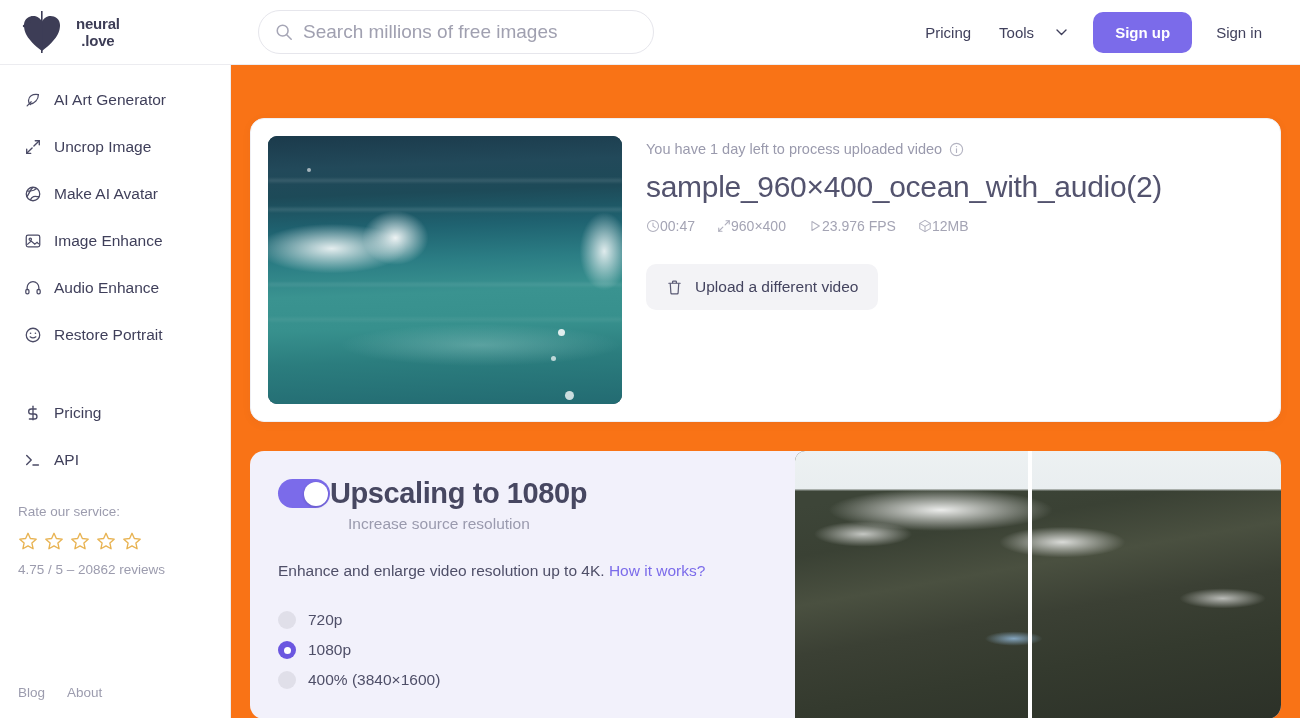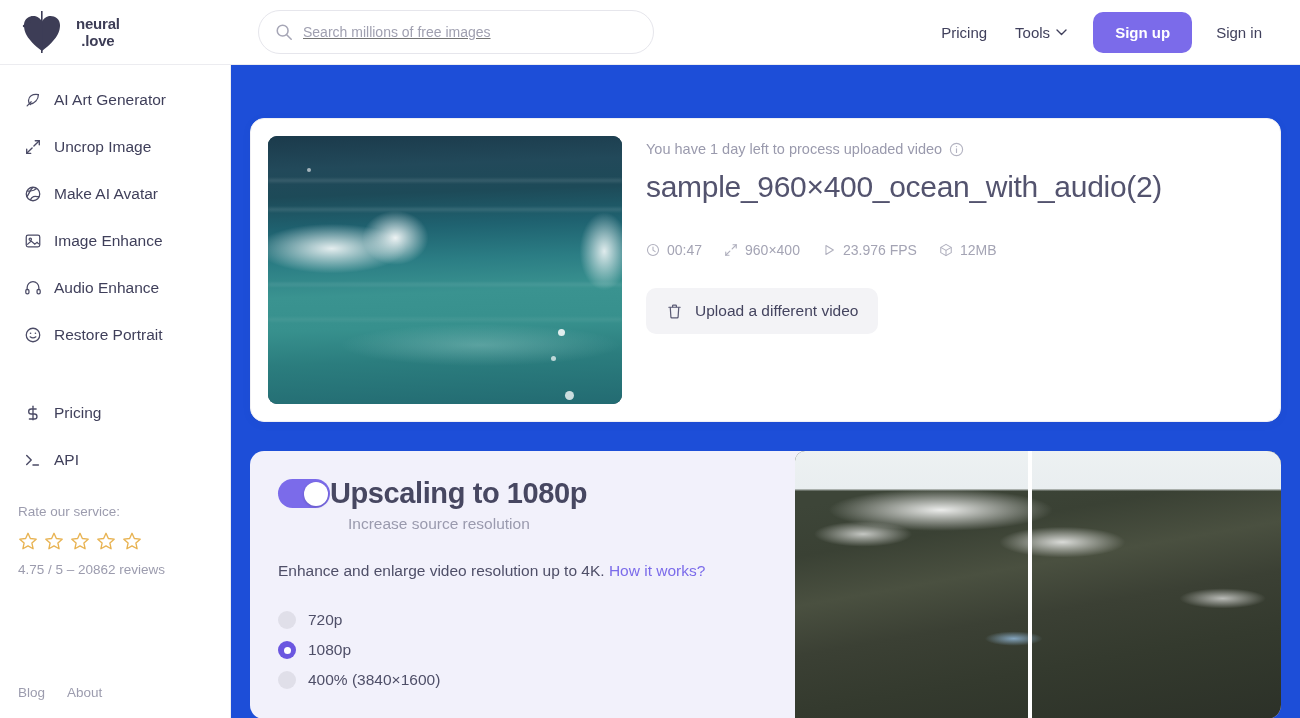--- a/index.html
+++ b/index.html
@@ -29,30 +29,30 @@
   .search-box {
     width: 396px; height: 44px;
     border: 1px solid #e6e6ec; border-radius: 22px;
     background: #fff;
     display: flex; align-items: center; gap: 10px;
     padding: 0 16px;
   }
   .search-box input {
     border: none; outline: none; background: transparent;
     font-family: "Liberation Sans", sans-serif;
-    font-size: 14px; color: #737373; width: 100%; text-decoration: underline;
+    font-size: 19px; color: #c2410c; width: 100%;
   }
   .search-box input::placeholder { color: #a0a0b0; }
 
   .nav { margin-left: auto; display: flex; align-items: center; gap: 0; }
   .nav-link {
     font-size: 15px; color: #40405c; padding: 8px 14px;
     cursor: pointer; white-space: nowrap;
   }
-  .nav-link.tools { display: flex; align-items: center; gap: 6px; }
+  .nav-link.tools { display: flex; align-items: center; gap: 22px; }
   .btn-signup {
     background: #7b6bea; color: #fff; font-size: 15px; font-weight: bold;
     border: none; border-radius: 10px; padding: 12px 22px; margin: 0 10px 0 12px;
     cursor: pointer; font-family: "Liberation Sans", sans-serif;
   }
 
   
   .body { flex: 1; display: flex; min-height: 0; }
 
   
@@ -90,21 +90,21 @@
   .rate-score { font-size: 13.5px; color: #9c9cae; }
 
   .side-footer {
     margin-top: auto; padding: 0 0 18px 18px;
     display: flex; gap: 22px;
   }
   .side-footer a { font-size: 13.5px; color: #9c9cae; text-decoration: none; cursor: pointer; }
 
   
   .main {
-    flex: 1; min-width: 0; background: #1d4ed8;
+    flex: 1; min-width: 0; background: #f97316;
     padding: 53px 19px 0 19px;
     overflow: hidden;
   }
 
   
   .card-video {
     background: #ffffff;
     border: 1px solid #f0f0f4;
     border-radius: 14px;
     box-shadow: 0 2px 10px rgba(60,60,100,0.05);
@@ -135,21 +135,21 @@
   }
   .thumb .bubble { position: absolute; border-radius: 50%; background: rgba(255,255,255,0.85); }
 
   .vinfo { padding-top: 5px; min-width: 0; flex: 1; }
   .notice { font-size: 14.5px; color: #9a9aad; display: flex; align-items: center; gap: 7px; margin-bottom: 13px; }
   .filename {
     font-size: 30px; color: #53536e; letter-spacing: -0.3px;
     white-space: nowrap; margin-bottom: 14px;
   }
   .meta-row { display: flex; align-items: center; gap: 10px; margin-bottom: 30px; }
-  .meta { display: flex; align-items: center; gap: 7px; font-size: 14px; color: #a4a4b4; margin-right: 12px; margin-top: 24px; }
+  .meta { display: flex; align-items: center; font-size: 14px; color: #a4a4b4; margin-right: 12px; }
   .btn-upload {
     display: inline-flex; align-items: center; gap: 12px;
     background: #f3f3f6; border: none; border-radius: 10px;
     padding: 14px 20px; font-size: 15.5px; color: #44445f;
     cursor: pointer; font-family: "Liberation Sans", sans-serif;
   }
 
   
   .card-upscale {
     background: #f2f1fb;

